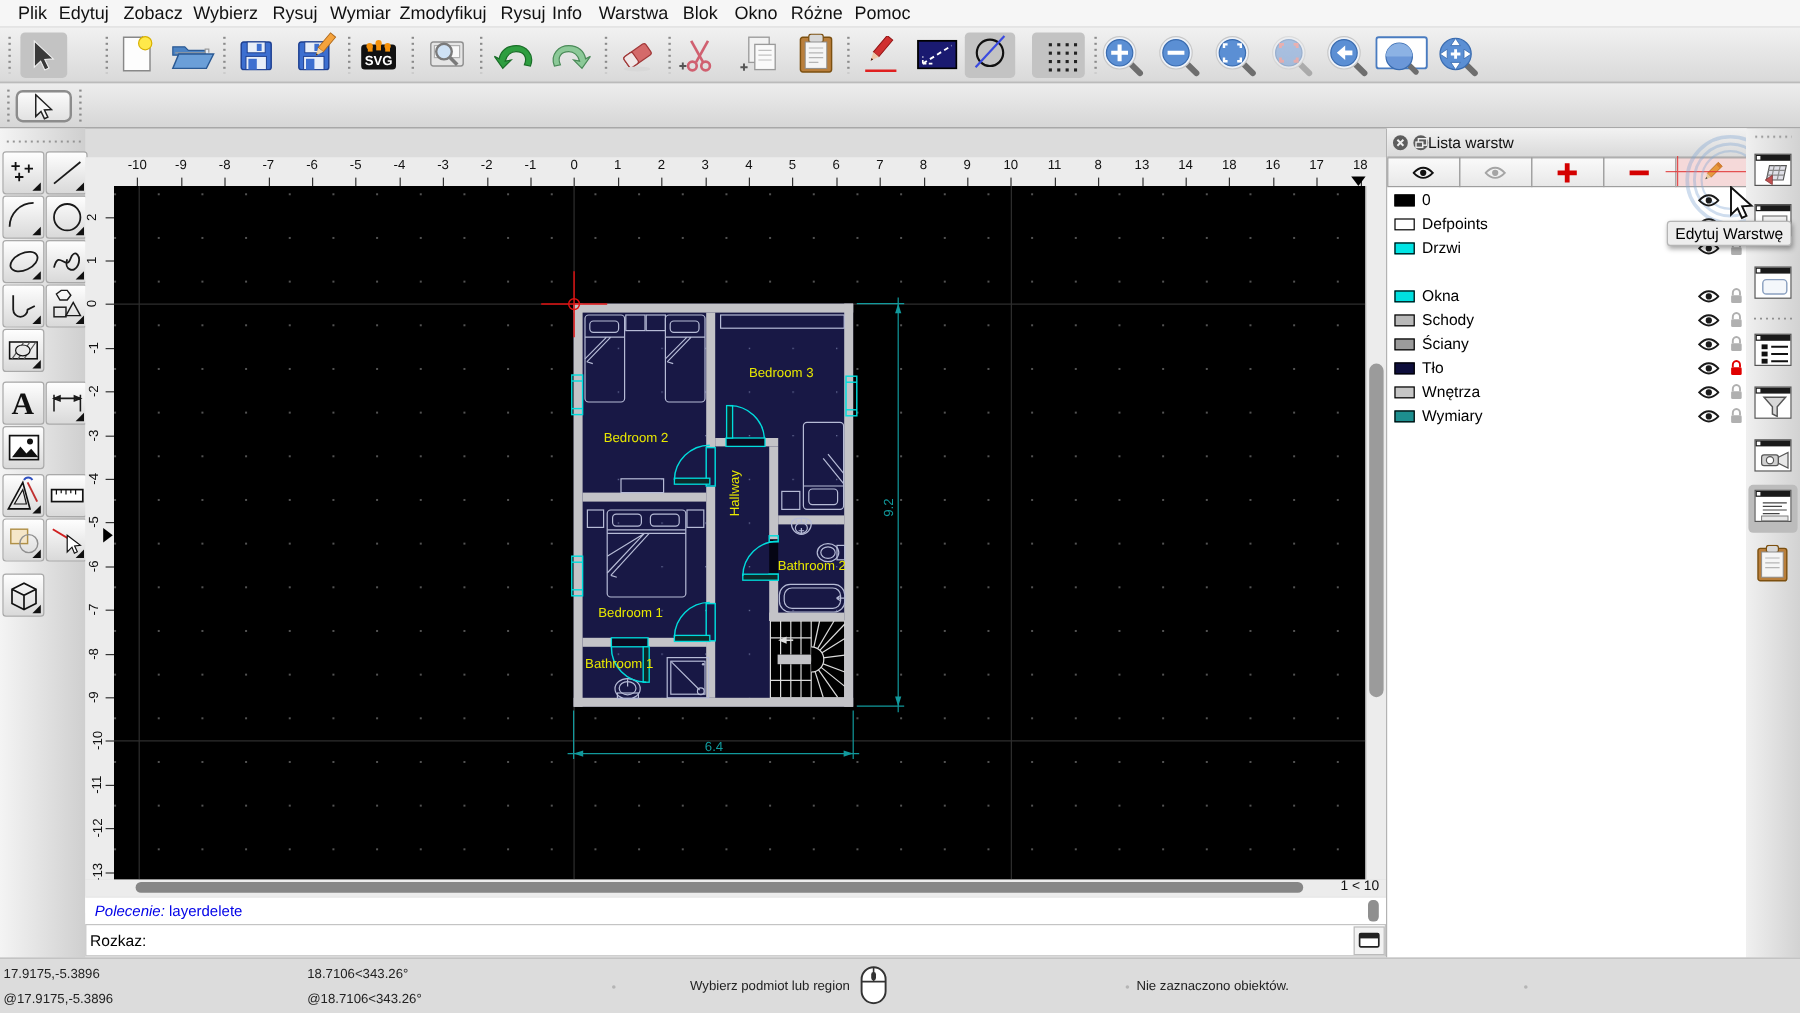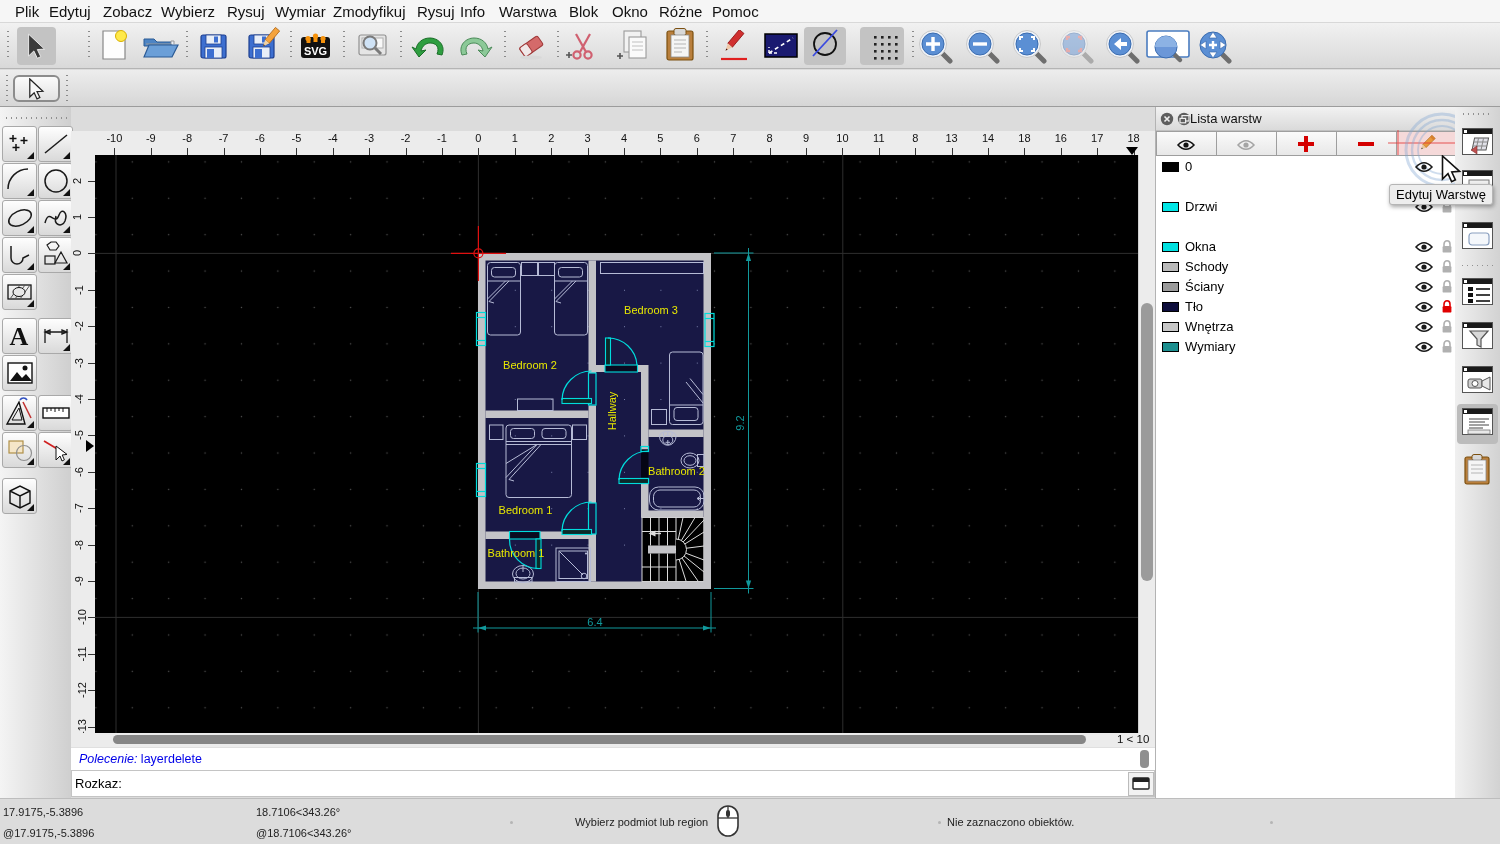--- a/index.html
+++ b/index.html
@@ -720,20 +720,28 @@
         </g>
       </svg>
       <div class="lrow" style="top:50px;">
         <span class="sw" style="background:#000000"></span>
         <span class="nm">0</span>
         <div class="abs" style="left:259px;top:4px"><svg width="18" height="12" viewBox="0 0 18 12">
             <path d="M1,6 Q9,-2.5 17,6 Q9,14.5 1,6 Z" fill="none" stroke="#1a1a1a" stroke-width="1.6"></path>
             <circle cx="9" cy="6" r="2.6" fill="#1a1a1a"></circle>
           </svg></div>
       </div>
+      <div class="lrow" style="top:70px;">
+        <span class="sw" style="background:#ffffff"></span>
+        <span class="nm">Defpoints</span>
+        <div class="abs" style="left:259px;top:4px"><svg width="18" height="12" viewBox="0 0 18 12">
+            <path d="M1,6 Q9,-2.5 17,6 Q9,14.5 1,6 Z" fill="none" stroke="#1a1a1a" stroke-width="1.6"></path>
+            <circle cx="9" cy="6" r="2.6" fill="#1a1a1a"></circle>
+          </svg></div>
+      </div>
       <div class="lrow" style="top:90px;">
         <span class="sw" style="background:#00e5e5"></span>
         <span class="nm">Drzwi</span>
         <div class="abs" style="left:259px;top:4px"><svg width="18" height="12" viewBox="0 0 18 12">
             <path d="M1,6 Q9,-2.5 17,6 Q9,14.5 1,6 Z" fill="none" stroke="#1a1a1a" stroke-width="1.6"></path>
             <circle cx="9" cy="6" r="2.6" fill="#1a1a1a"></circle>
           </svg></div>
         <svg class="abs" style="left:285px;top:3px" width="12" height="14" viewBox="0 0 12 14">
           <path d="M3,6 V4.2 A3,3.4 0 0 1 9,4.2 V6" fill="none" stroke="#b0b0b0" stroke-width="1.6"></path>
           <rect x="1.6" y="6" width="8.8" height="6.6" rx="1.2" fill="#b0b0b0"></rect>

